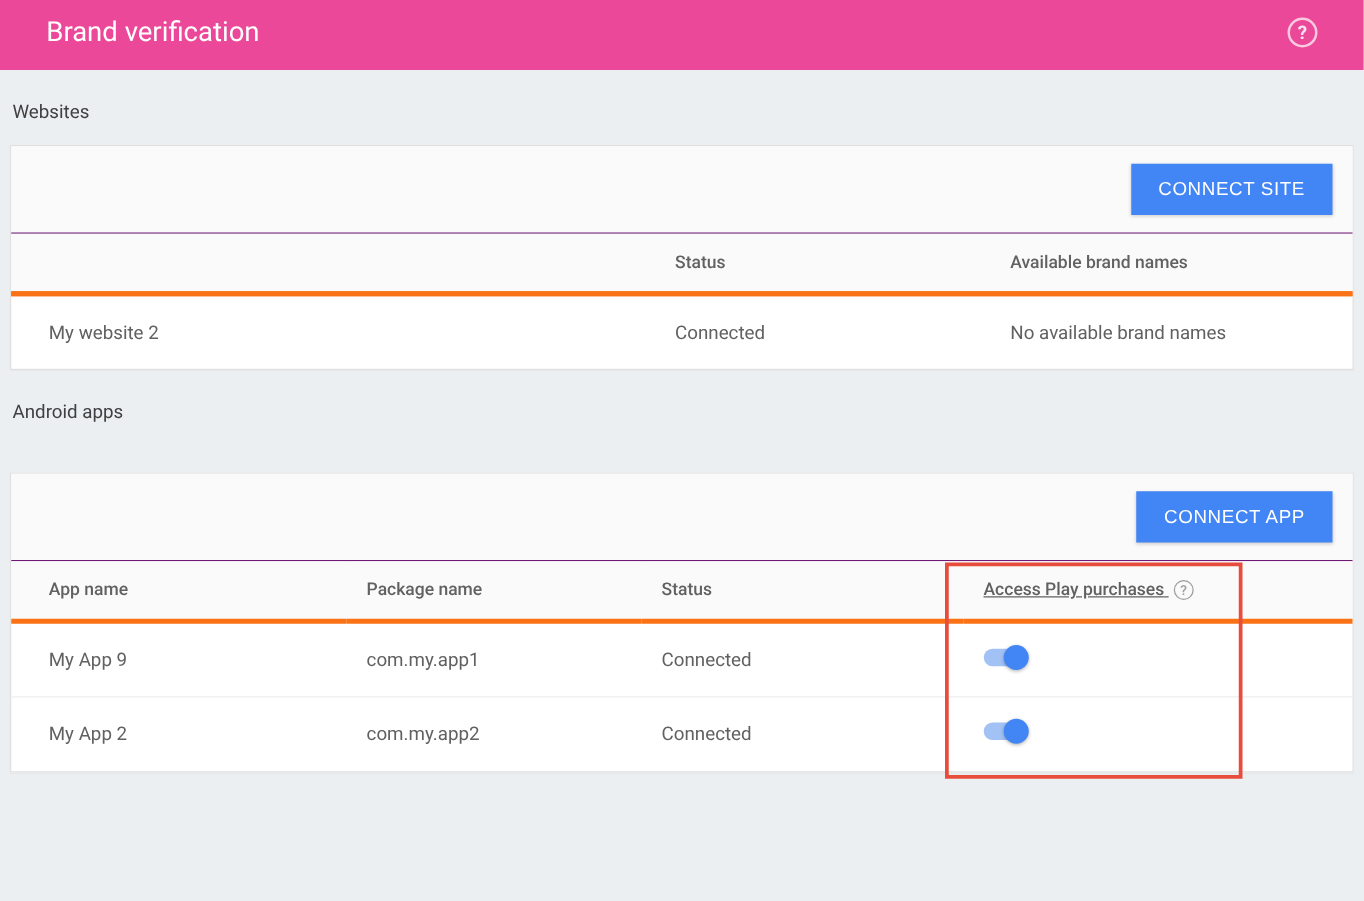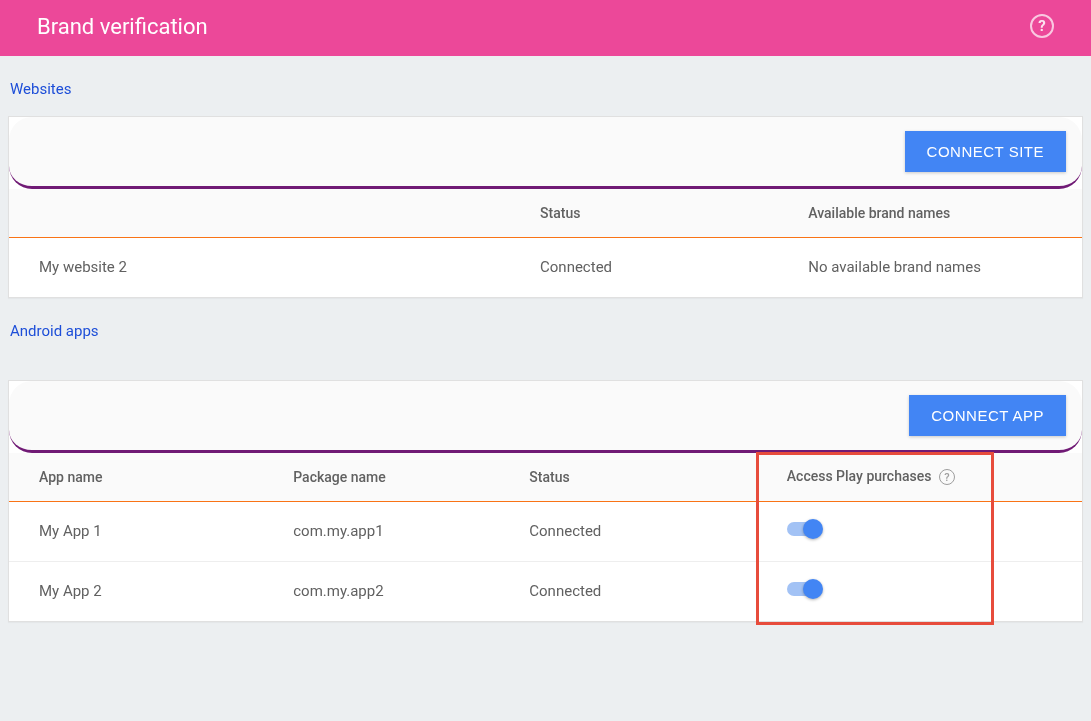--- a/index.html
+++ b/index.html
@@ -36,36 +36,35 @@
       justify-content: center;
       color: rgba(255,255,255,0.85);
       font-size: 15px;
       font-weight: bold;
       cursor: pointer;
     }
     .content {
       padding: 0 8px;
     }
     .section-title {
-      color: #1d4ed8;
+      color: #404040;
       font-size: 15px;
       padding: 24px 0 18px 2px;
     }
     .card {
       background: #fff;
       border: 1px solid #e0e0e0;
       box-shadow: 0 1px 1px rgba(0,0,0,0.03);
     }
     .card-toolbar {
       display: flex;
       justify-content: flex-end;
       padding: 14px 16px;
       background: #fafafa;
-      border-bottom: 3px solid #701a75;
-      border-radius: 23px;
+      border-bottom: 1px solid #701a75;
     }
     .btn {
       background: #4285f4;
       color: white;
       border: none;
       padding: 12px 22px;
       font-size: 15px;
       font-weight: 500;
       letter-spacing: 0.5px;
       cursor: pointer;
@@ -79,21 +78,21 @@
       text-align: left;
       padding: 0 16px;
       font-weight: 400;
     }
     .table th {
       height: 48px;
       color: #616161;
       font-size: 14px;
       font-weight: 500;
       background: #fafafa;
-      border-bottom: 1px solid #f97316;
+      border-bottom: 4px solid #f97316;
     }
     .table td {
       height: 60px;
       color: #616161;
       font-size: 15px;
       border-bottom: 1px solid #eee;
     }
     .table tr:last-child td {
       border-bottom: none;
     }
@@ -115,20 +114,21 @@
     .apps-table th:nth-child(2) {
       width: 22%;
     }
     .apps-table td:nth-child(3),
     .apps-table th:nth-child(3) {
       width: 24%;
     }
     .apps-table td:nth-child(4),
     .apps-table th:nth-child(4) {
       width: 29%;
+      text-decoration: underline;
     }
     .small-help-icon {
       display: inline-flex;
       width: 16px;
       height: 16px;
       border: 1.5px solid #9e9e9e;
       border-radius: 50%;
       align-items: center;
       justify-content: center;
       color: #9e9e9e;
@@ -221,21 +221,21 @@
             <th>Package name</th>
             <th>Status</th>
             <th>
               <span>Access Play purchases</span>
               <span class="small-help-icon">?</span>
             </th>
           </tr>
         </thead>
         <tbody>
           <tr>
-            <td>My App 1</td>
+            <td>My App 9</td>
             <td>com.my.app1</td>
             <td>Connected</td>
             <td>
               <span class="toggle">
                 <span class="toggle-track"></span>
                 <span class="toggle-thumb"></span>
               </span>
             </td>
           </tr>
           <tr>

